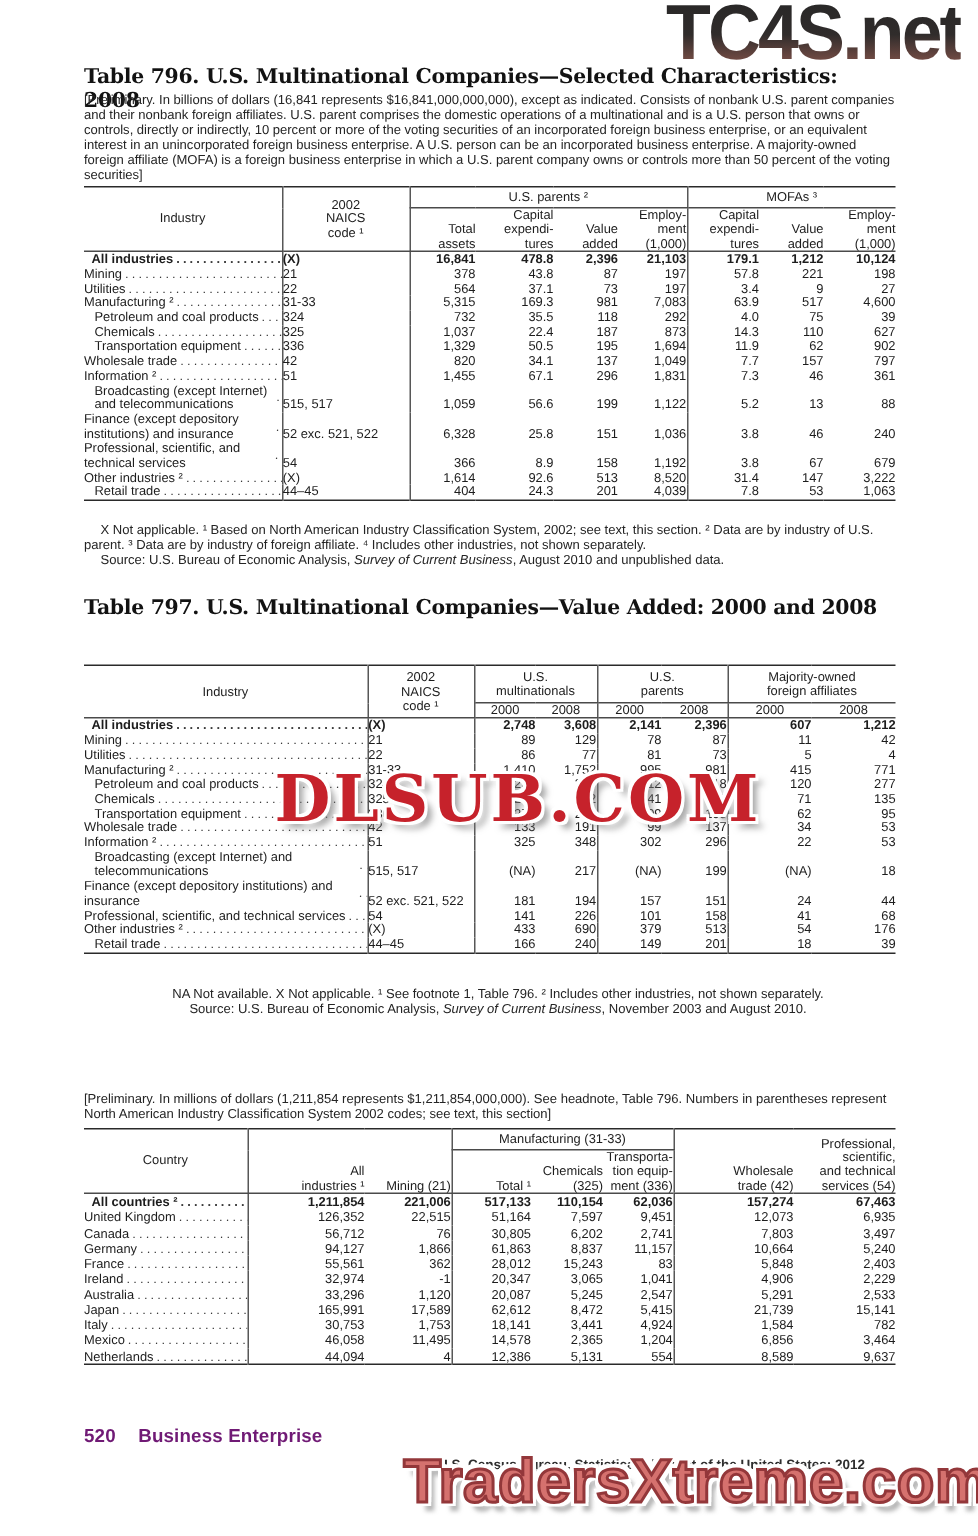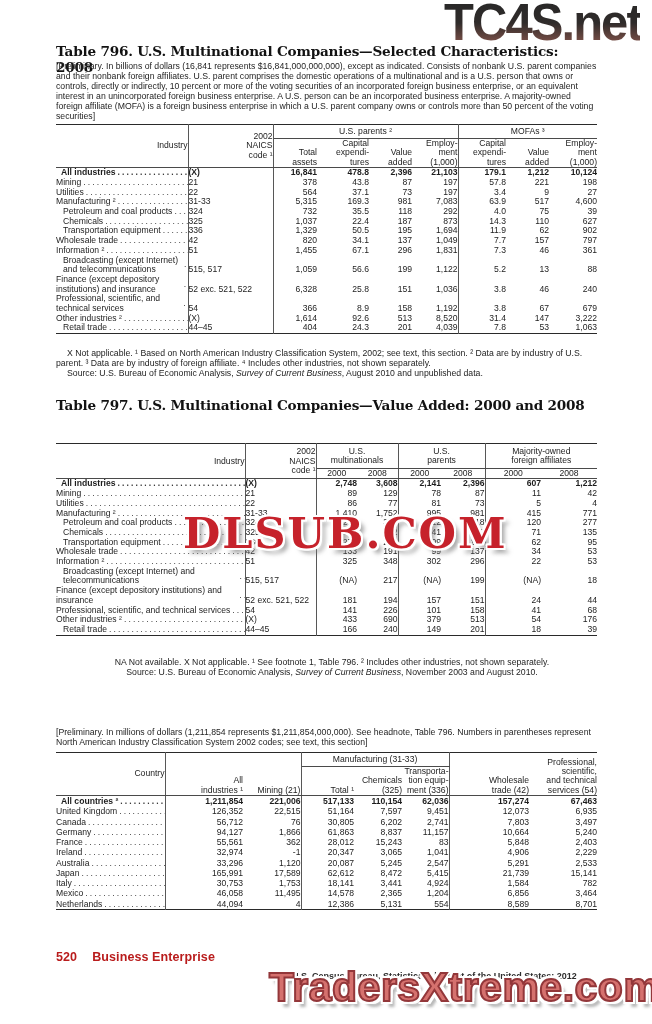--- a/index.html
+++ b/index.html
@@ -9,21 +9,21 @@
 
   .ttl{font-family:"DejaVu Serif",serif;font-weight:bold;font-size:13.6px;line-height:15.5px;
        color:#121212;letter-spacing:-0.2px;}
   .hnote{font-size:8.7px;line-height:10px;color:#242424;}
 
   table.dtable{border-collapse:collapse;table-layout:fixed;width:541px;
                border-top:1.6px solid #2a2a2a;border-bottom:1.6px solid #2a2a2a;}
   table.dtable th,table.dtable td{padding:0;font-weight:normal;}
   thead th{font-size:8.6px;line-height:9.4px;color:#1d1d1d;}
   .h-span{text-align:center;vertical-align:middle;border-bottom:1px solid #4a4a4a;height:13px;white-space:pre-line;}
-  .h-mid{text-align:right;vertical-align:middle;border-bottom:1px solid #4a4a4a;white-space:pre-line;}
+  .h-mid{text-align:center;vertical-align:middle;border-bottom:1px solid #4a4a4a;white-space:pre-line;}
   .h-col{text-align:right;vertical-align:bottom;white-space:pre-line;
          padding:1px 5px 2px 0;border-bottom:1px solid #4a4a4a;}
   .h-yr{text-align:center;vertical-align:bottom;padding:1px 0 2px 0;border-bottom:1px solid #4a4a4a;}
   .vr{border-right:1px solid #575757;}
 
   tbody td{font-size:8.6px;line-height:9.7px;vertical-align:bottom;}
   #t798 tbody td{line-height:10.25px;}
   td.num{text-align:right;padding-right:5px;}
   td.code{padding-left:4px;white-space:nowrap;}
   td.lbl{padding-left:1px;}
@@ -37,21 +37,21 @@
   .dots::before{content:"...................................................................................";}
 
   #t796 tbody td:nth-child(1),#t796 tbody td:nth-child(2),#t796 tbody td:nth-child(6){border-right:1px solid #575757;}
   #t797 tbody td:nth-child(1),#t797 tbody td:nth-child(2),#t797 tbody td:nth-child(4),#t797 tbody td:nth-child(6){border-right:1px solid #575757;}
   #t798 tbody td:nth-child(1),#t798 tbody td:nth-child(3),#t798 tbody td:nth-child(6){border-right:1px solid #575757;}
 
   .fnote{font-size:8.7px;line-height:10.1px;color:#242424;}
   .fn-text{text-indent:11px;}
   .fn-src{padding-left:11px;}
 
-  .pagefoot{position:absolute;left:56px;top:950px;font-size:12.5px;color:#b91c1c;
+  .pagefoot{position:absolute;left:56px;top:950px;font-size:12.5px;color:#701a75;
             font-weight:600;display:flex;gap:15px;letter-spacing:0.1px;}
   .census{position:absolute;left:292px;top:971px;font-size:9px;color:#2e2e2e;white-space:nowrap;font-weight:bold;}
 
   .wm-top{position:absolute;top:-4px;left:444px;z-index:6;white-space:nowrap;
           font-family:"Liberation Sans",sans-serif;font-weight:bold;font-size:52px;line-height:1;
           letter-spacing:-2px;transform:scaleX(0.94);transform-origin:left top;
           background:linear-gradient(180deg,#272727 0%,#302c2b 52%,#6f4a43 84%,#8f645a 100%);
           -webkit-background-clip:text;background-clip:text;color:transparent;}
   .wm-mid{position:absolute;top:512px;left:183px;z-index:6;white-space:nowrap;
           font-family:"DejaVu Serif",serif;font-weight:bold;font-size:43px;line-height:1;
@@ -801,21 +801,21 @@
                 <span class="lt">Netherlands</span>
                 <span class="dots"></span>
               </div>
             </td>
             <td class="num">44,094</td>
             <td class="num">4</td>
             <td class="num">12,386</td>
             <td class="num">5,131</td>
             <td class="num">554</td>
             <td class="num">8,589</td>
-            <td class="num">8,701</td>
+            <td class="num">9,637</td>
           </tr>
         </tbody>
     </table>
   </div>
 
 
   <div class="pagefoot">
     <span>520</span>
     <span>Business Enterprise</span>
   </div>

